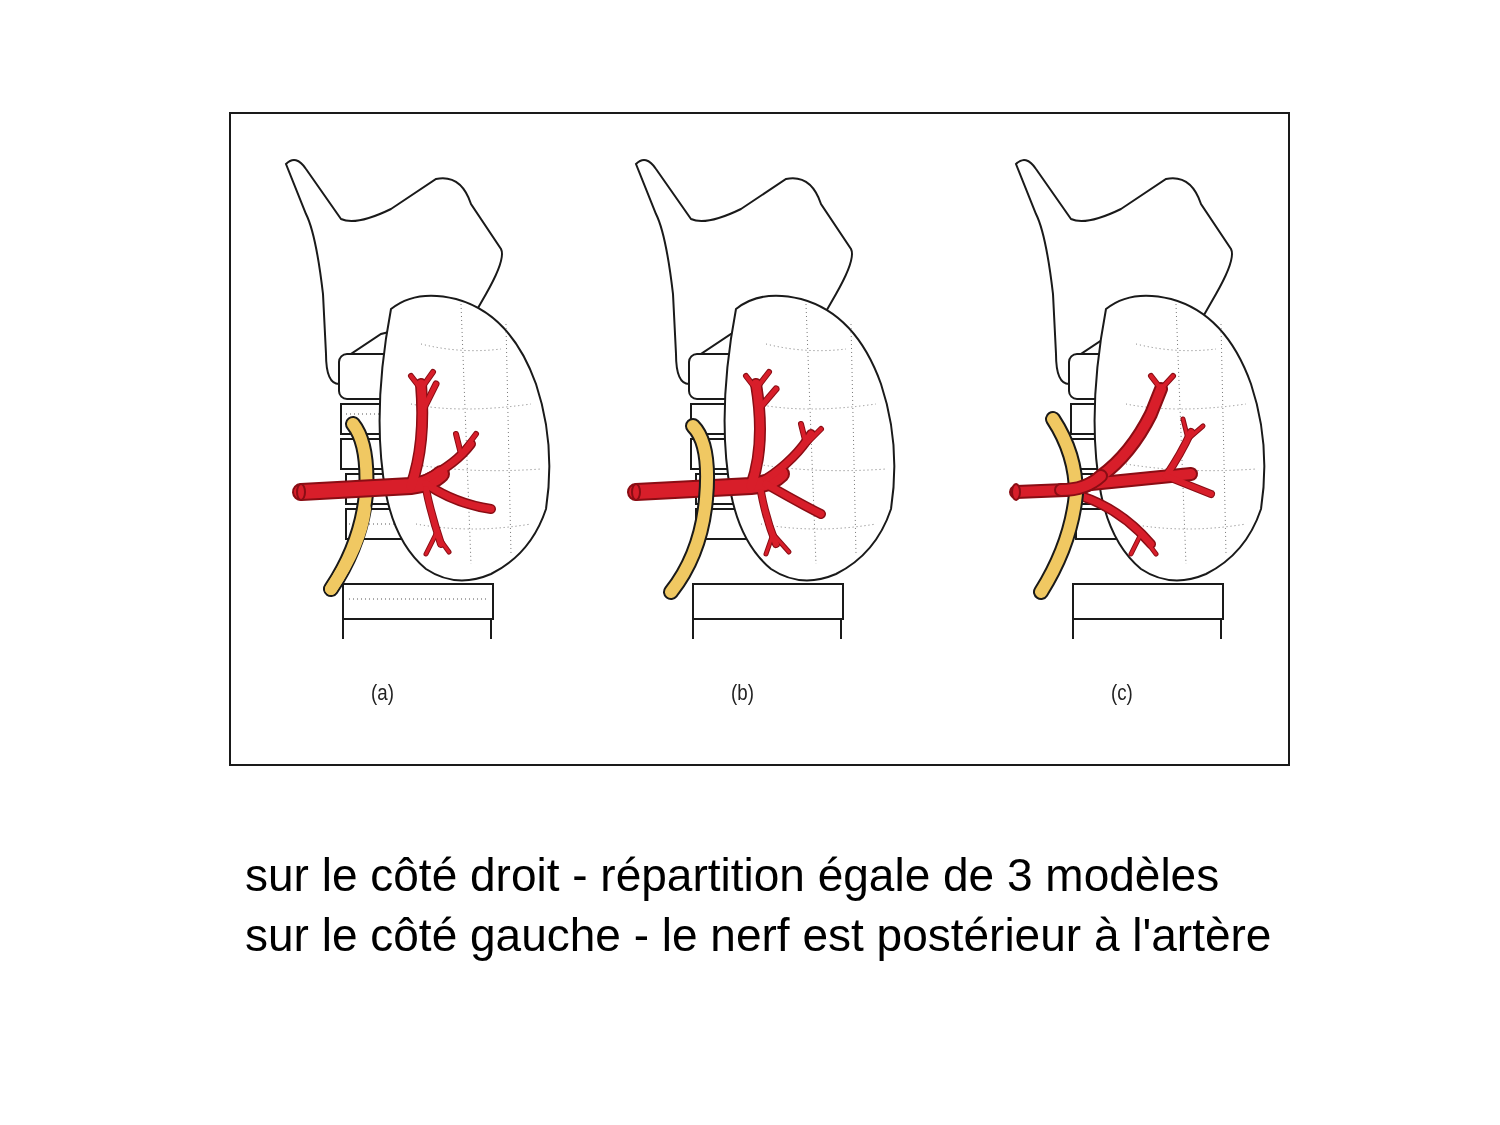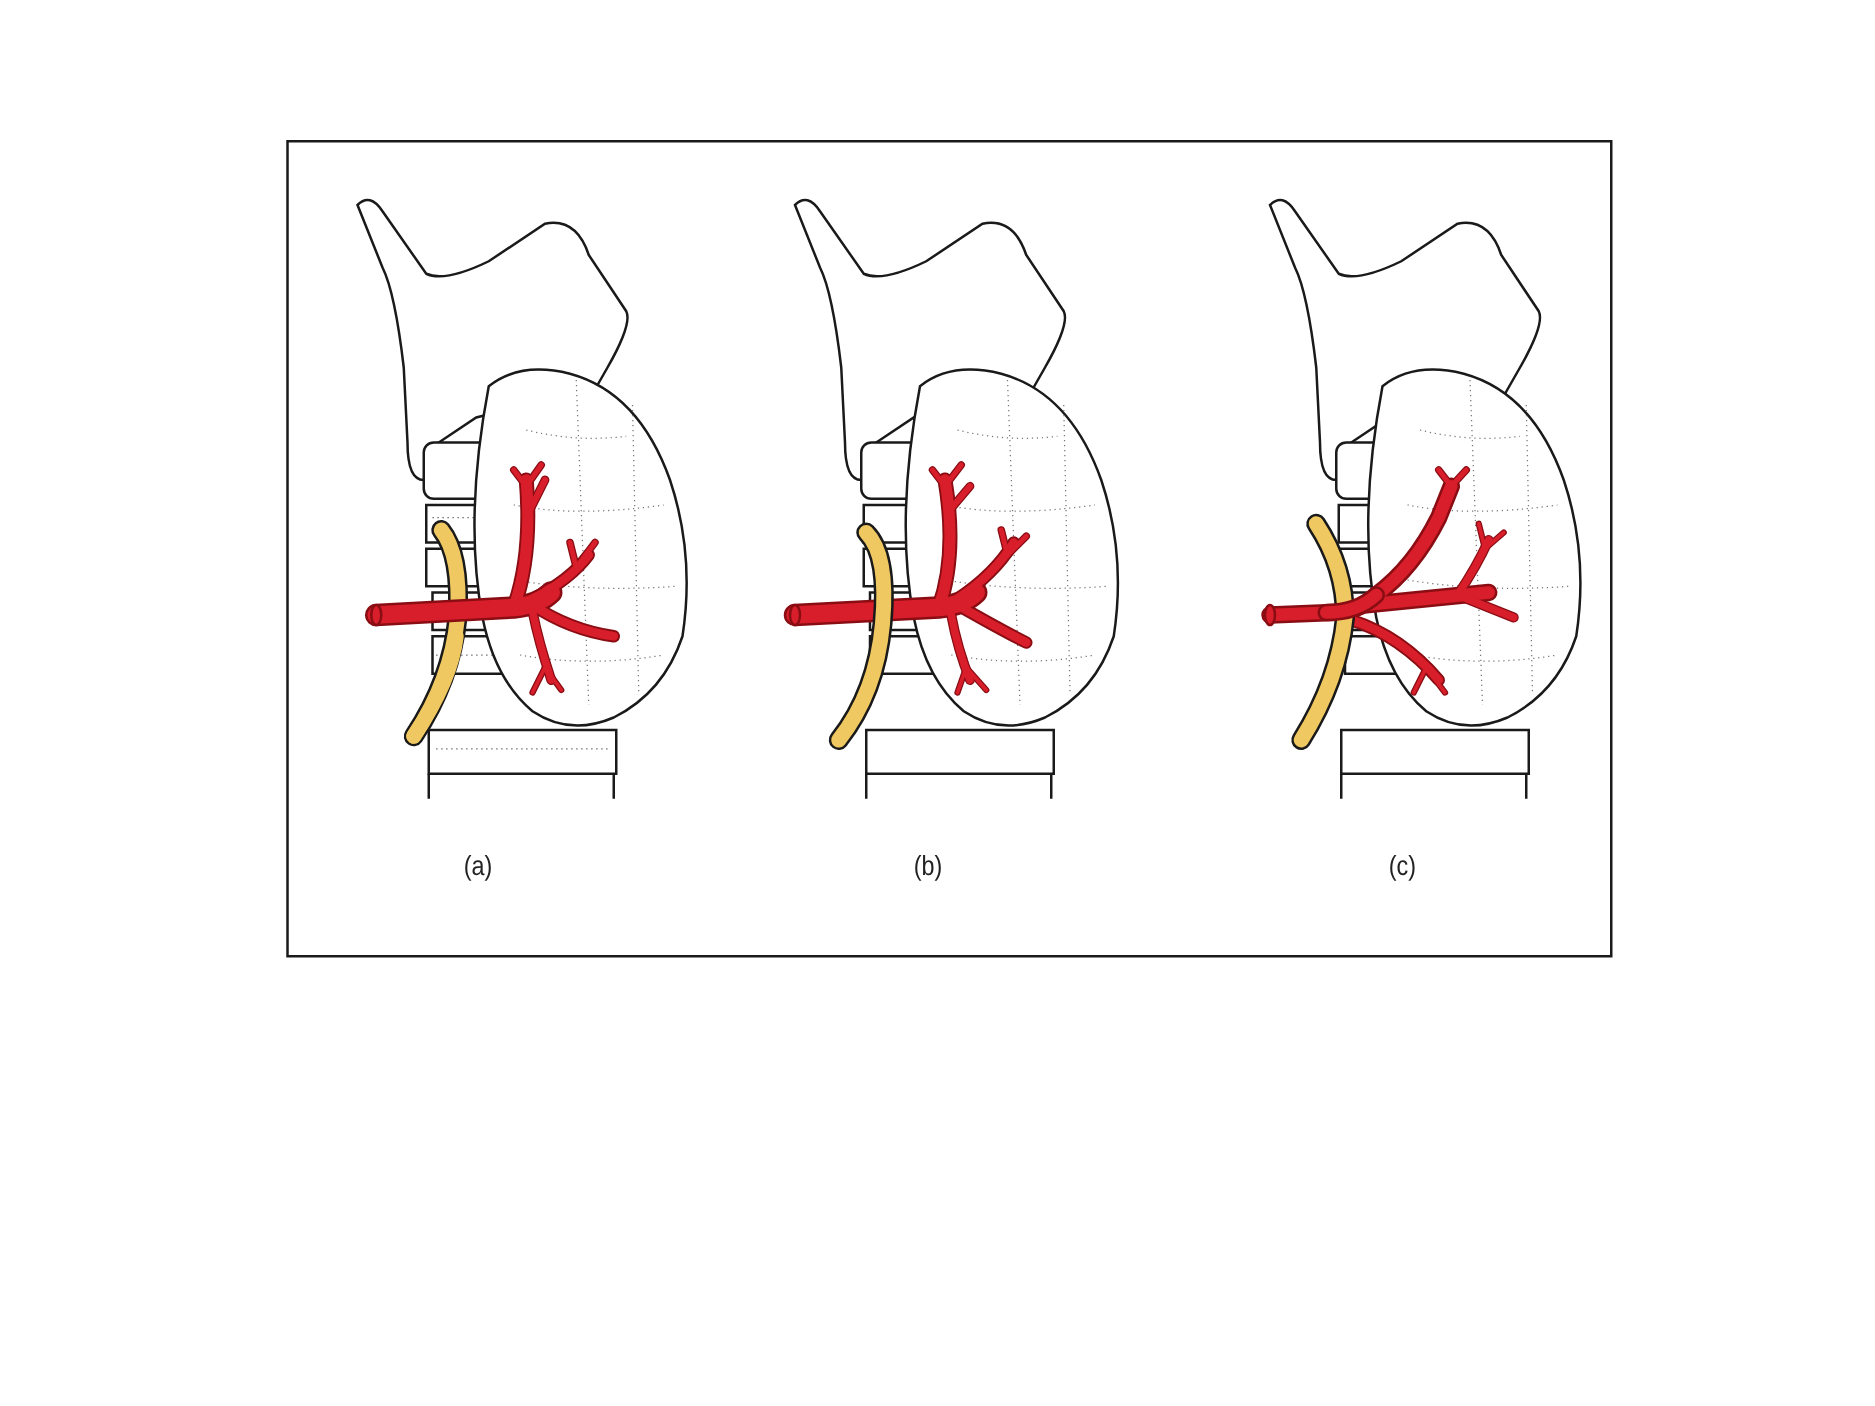--- a/index.html
+++ b/index.html
@@ -205,13 +205,15 @@
         <path d="M70,376 Q95,376 110,362" stroke="#8a0d14" stroke-width="14"></path>
         <path d="M70,376 Q95,376 110,362" stroke="#d81e2a" stroke-width="10"></path>
       </g>
     </svg>
     <span class="panel-label" style="left:120px;">(c)</span>
   </div>
 
 </div>
 
 <div class="caption">
+  <div>sur le côté droit - répartition égale de 3 modèles</div>
+  <div>sur le côté gauche - le nerf est postérieur à l'artère</div>
 </div>
 
 </body></html>

